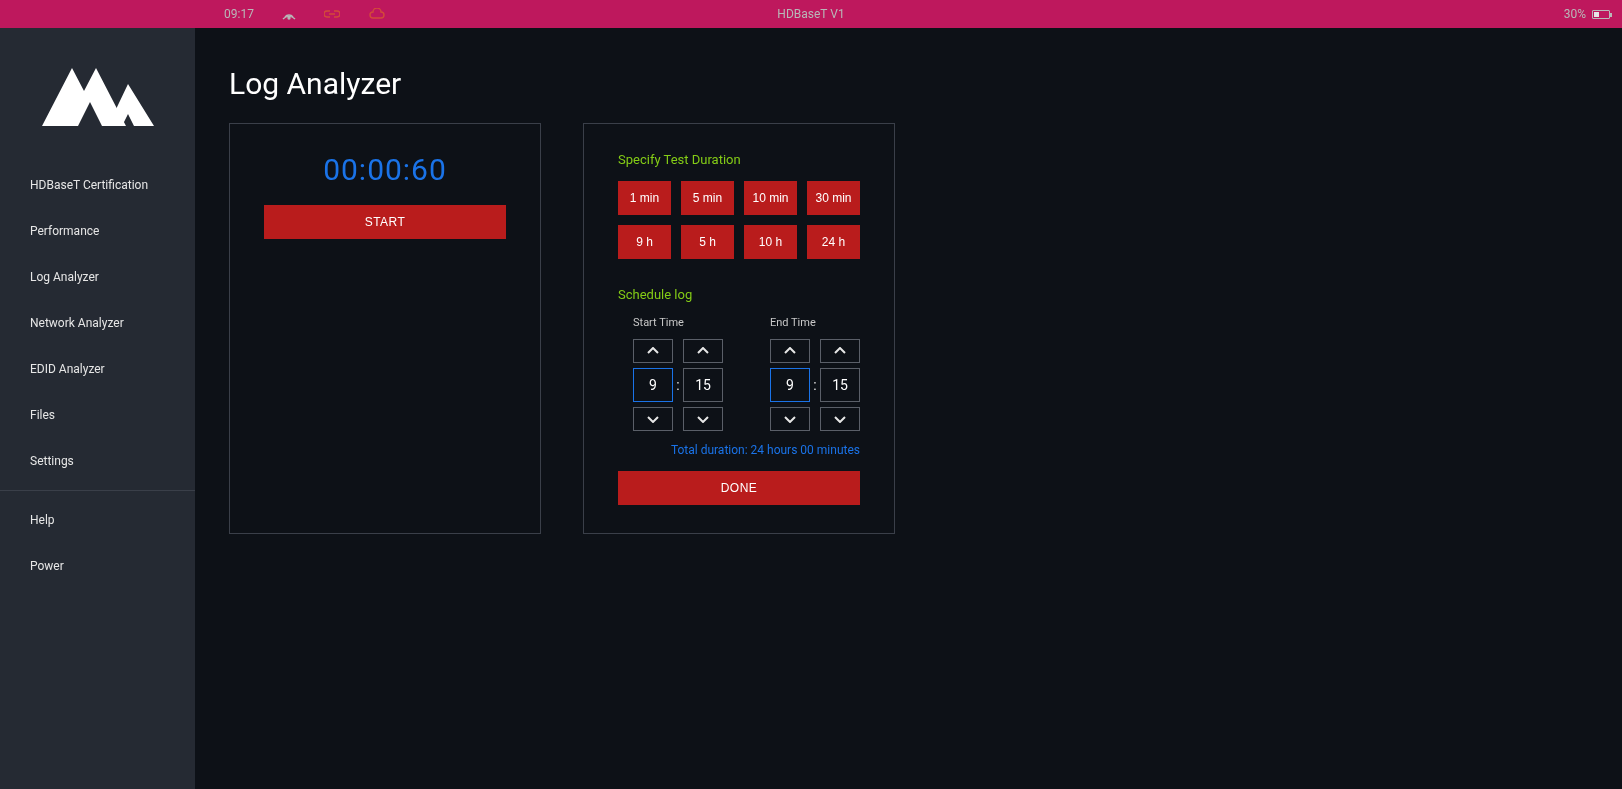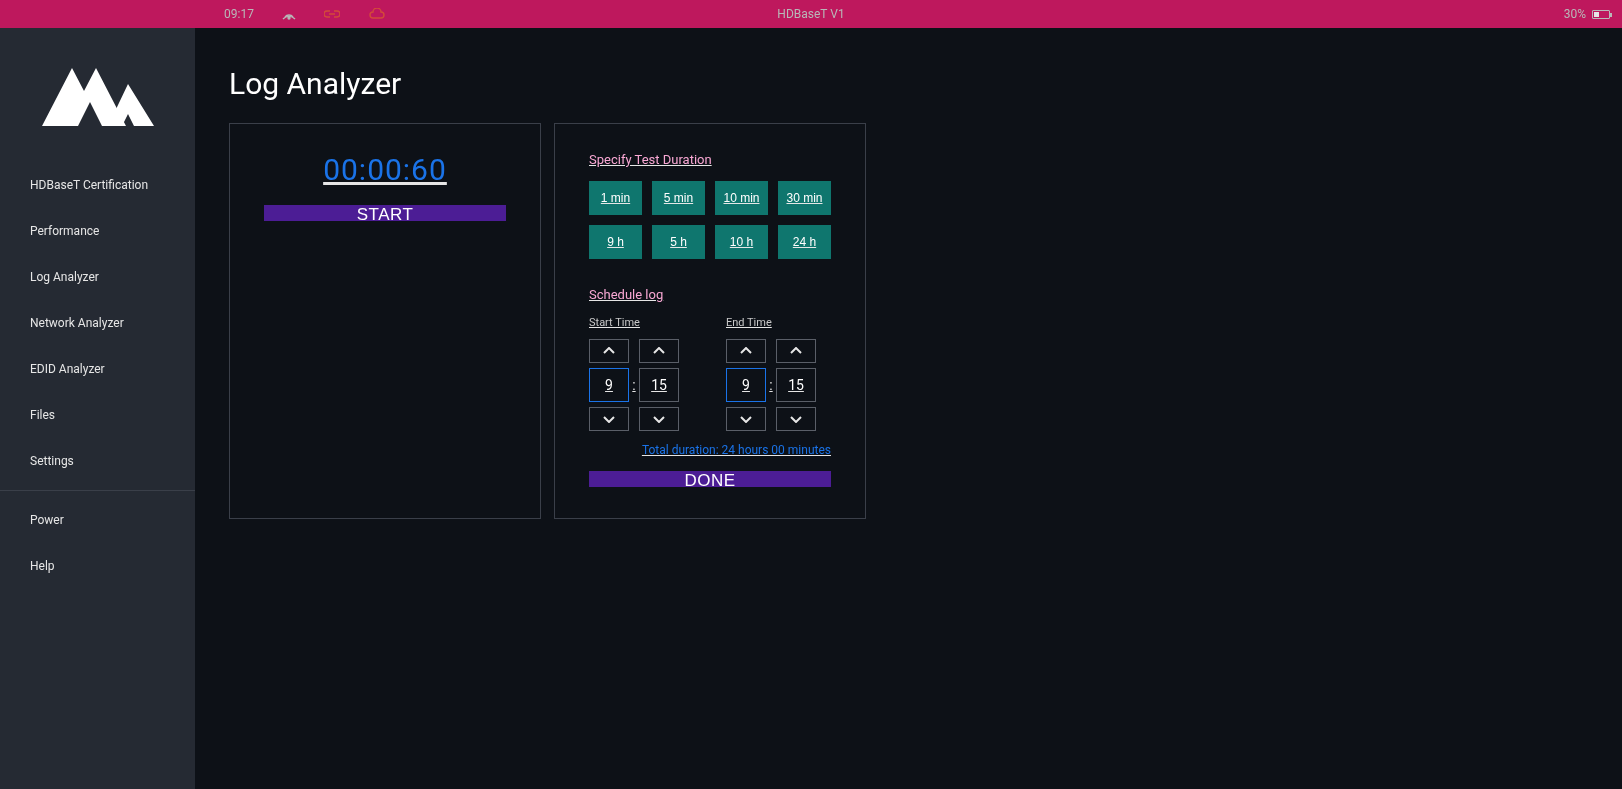--- a/index.html
+++ b/index.html
@@ -97,78 +97,78 @@
     flex: 1;
     background: #0d1117;
     padding: 38px 34px;
   }
   .page-title {
     font-size: 30px;
     font-weight: 400;
     color: #fff;
     margin-bottom: 22px;
   }
-  .panels { display: flex; gap: 13px; text-decoration: underline; }
+  .panels { display: flex; gap: 42px; }
   .panel {
     border: 1px solid #3a3f49;
     background: #0d1117;
     padding: 28px 34px;
   }
   .panel-timer { width: 312px; text-align: center; }
   .panel-duration { width: 312px; }
 
   .timer-value {
     font-size: 30px;
     color: #1a73e8;
     margin-bottom: 18px;
     font-weight: 400;
     letter-spacing: 1px;
   }
   .btn-primary {
     width: 100%;
-    background: #4c1d95;
+    background: #b91c1c;
     color: #fff;
     border: none;
-    height: 16px;
-    font-size: 17px;
+    height: 34px;
+    font-size: 12px;
     font-weight: 500;
     letter-spacing: 0.5px;
     cursor: pointer;
   }
 
   .section-label {
     font-size: 13px;
-    color: #f9a8d4;
+    color: #84cc16;
     margin-bottom: 14px;
   }
   .duration-grid {
     display: grid;
     grid-template-columns: repeat(4, 1fr);
     gap: 10px;
     margin-bottom: 28px;
   }
   .duration-btn {
-    background: #0f766e;
+    background: #b91c1c;
     color: #fff;
     border: none;
     height: 34px;
     font-size: 12px;
     cursor: pointer;
   }
   .sub-label {
     font-size: 11px;
     color: #c8c8c8;
     margin-bottom: 10px;
   }
   .schedule-row {
     display: flex;
     gap: 32px;
     margin-bottom: 10px;
   }
-  .time-col { flex: 1; }
+  .time-col { flex: 1; margin-left: 15px; }
   .time-grid {
     display: grid;
     grid-template-columns: 40px 10px 40px;
     grid-template-rows: 24px 34px 24px;
     gap: 5px 0;
     align-items: center;
     justify-items: center;
   }
   .step-btn {
     width: 40px;
@@ -249,22 +249,22 @@
     </div>
     <div class="nav">
       <div class="nav-item">HDBaseT Certification</div>
       <div class="nav-item">Performance</div>
       <div class="nav-item">Log Analyzer</div>
       <div class="nav-item">Network Analyzer</div>
       <div class="nav-item">EDID Analyzer</div>
       <div class="nav-item">Files</div>
       <div class="nav-item">Settings</div>
       <div class="nav-divider"></div>
+      <div class="nav-item">Help</div>
       <div class="nav-item">Power</div>
-      <div class="nav-item">Help</div>
     </div>
   </div>
 
   <div class="main">
     <h1 class="page-title">Log Analyzer</h1>
     <div class="panels">
 
       <div class="panel panel-timer">
         <div class="timer-value">00:00:60</div>
         <button class="btn-primary">START</button>

